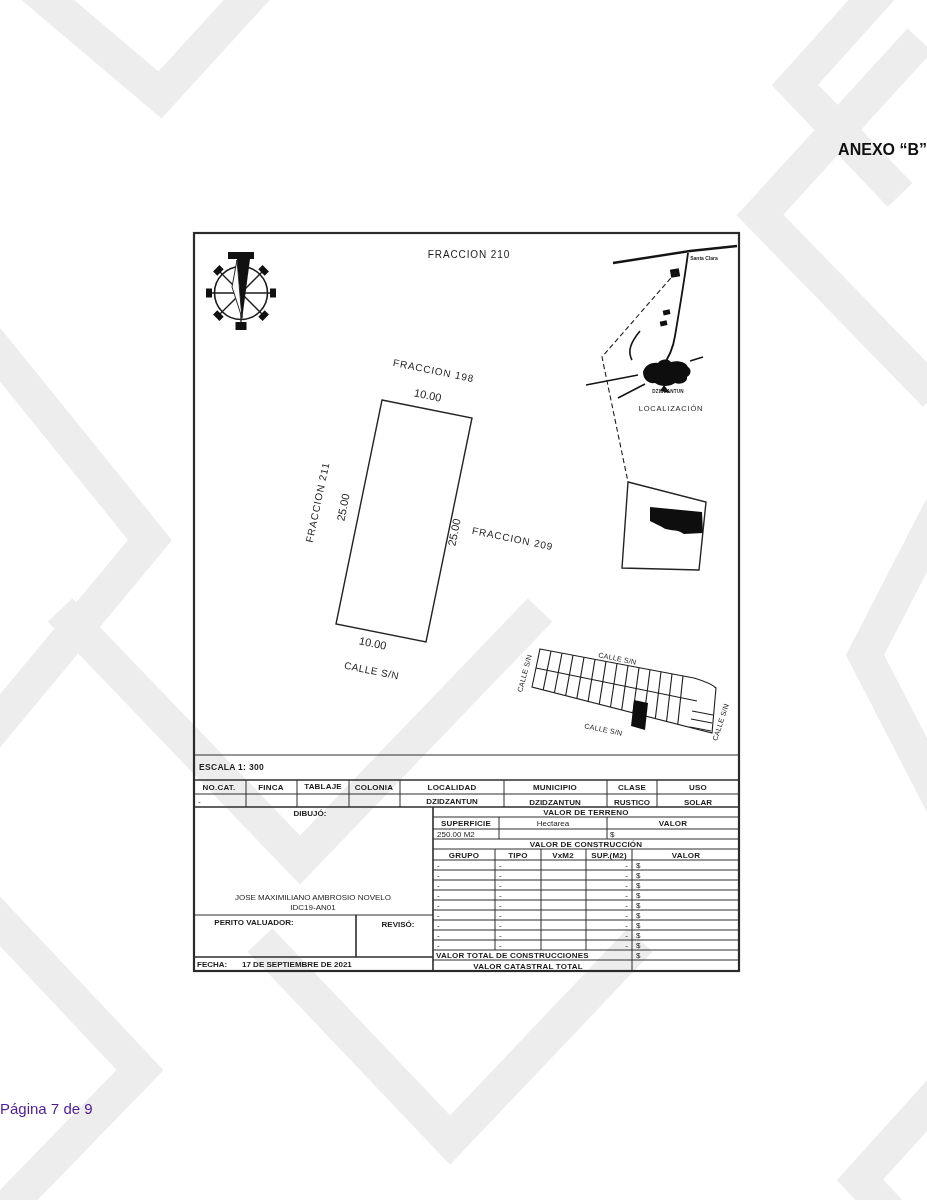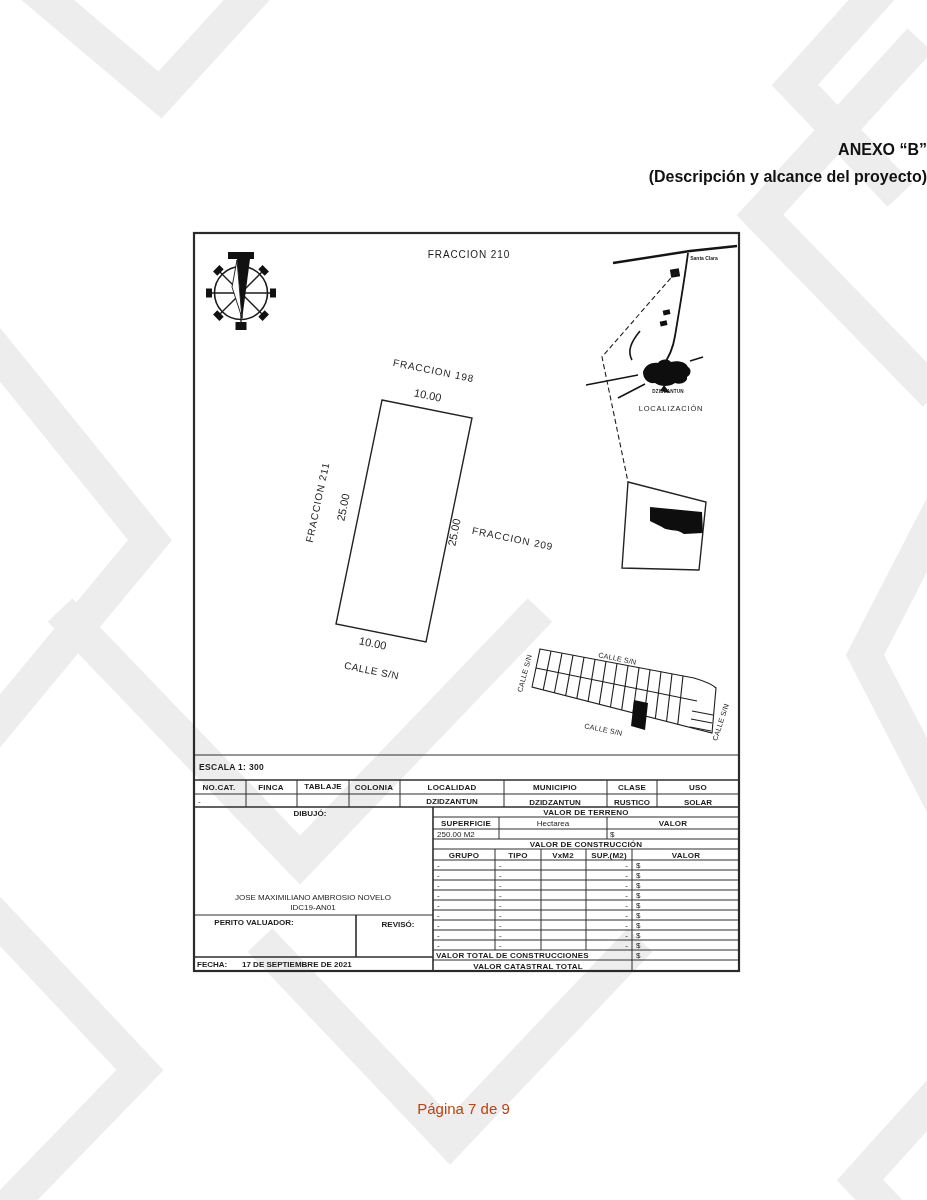--- a/index.html
+++ b/index.html
@@ -1,21 +1,21 @@
 <!DOCTYPE html>
 <html><head>
 <meta charset="utf-8">
 <style>
   html,body{margin:0;padding:0;background:#ffffff;}
   .page{position:relative;width:927px;height:1200px;background:#ffffff;overflow:hidden;
         font-family:"Liberation Sans",sans-serif;color:#1c1c1c;}
   .page-title{position:absolute;top:136px;left:0;width:100%;text-align:right;
               font-weight:bold;font-size:16px;line-height:27px;color:#111;}
-  .page-footer{position:absolute;top:1100px;left:0;width:100%;text-align:center;
-               font-size:15px;color:#c2410c;}
+  .page-footer{position:absolute;top:1100px;left:0;width:100%;
+               font-size:15px;color:#4c1d95;}
   svg{position:absolute;left:0;top:0;}
   svg text{font-family:"Liberation Sans",sans-serif;fill:#1c1c1c;}
   .wm{stroke:#ededed;stroke-width:34;fill:none;stroke-linejoin:miter;}
   .frame{fill:none;stroke:#2a2a2a;stroke-width:2.2;}
   .tline{stroke:#2e2e2e;stroke-width:1;}
   .tline2{stroke:#2e2e2e;stroke-width:1.6;}
   .dline{stroke:#232323;stroke-width:1.4;fill:none;}
   .road{stroke:#141414;fill:none;}
   .gline{stroke:#1e1e1e;stroke-width:1.1;fill:none;}
   .dash{stroke:#1e1e1e;stroke-width:1.1;fill:none;stroke-dasharray:5,3;}
@@ -43,21 +43,20 @@
     <polyline class="wm" points="-20,330 150,540 -20,745"></polyline>
     <polyline class="wm" points="540,610 300,860 60,610"></polyline>
     <polyline class="wm" points="-20,900 140,1070 -20,1235"></polyline>
     <polyline class="wm" points="640,940 450,1140 260,940"></polyline>
     <polyline class="wm" points="945,500 865,655 945,810"></polyline>
     <polyline class="wm" points="950,1080 860,1180 950,1275"></polyline>
   </svg>
 
   <div class="page-title">
     <div>ANEXO “B”</div>
-    <div>(Descripción y alcance del proyecto)</div>
   </div>
 
   <svg width="927" height="1200" viewBox="0 0 927 1200">
 
     <rect class="frame" x="194" y="233" width="545" height="738"></rect>
 
     <text class="lbl" x="469" y="258" text-anchor="middle">FRACCION 210</text>
 
     <g>
       <circle cx="241" cy="293" r="26.5" fill="none" stroke="#1b1b1b" stroke-width="1.6"></circle>

